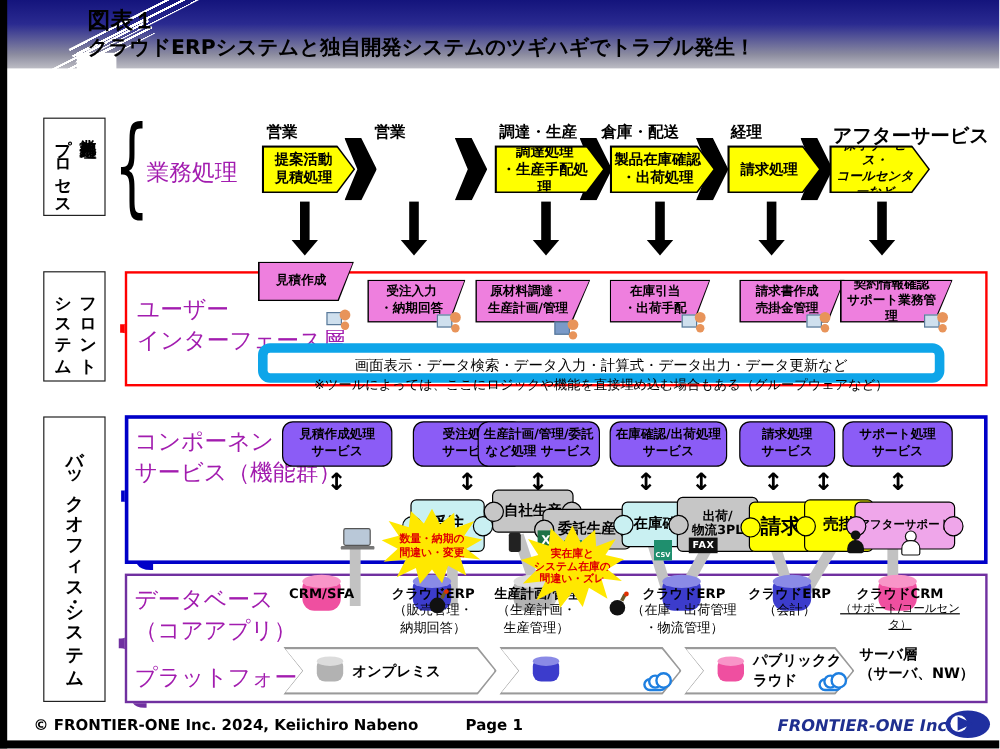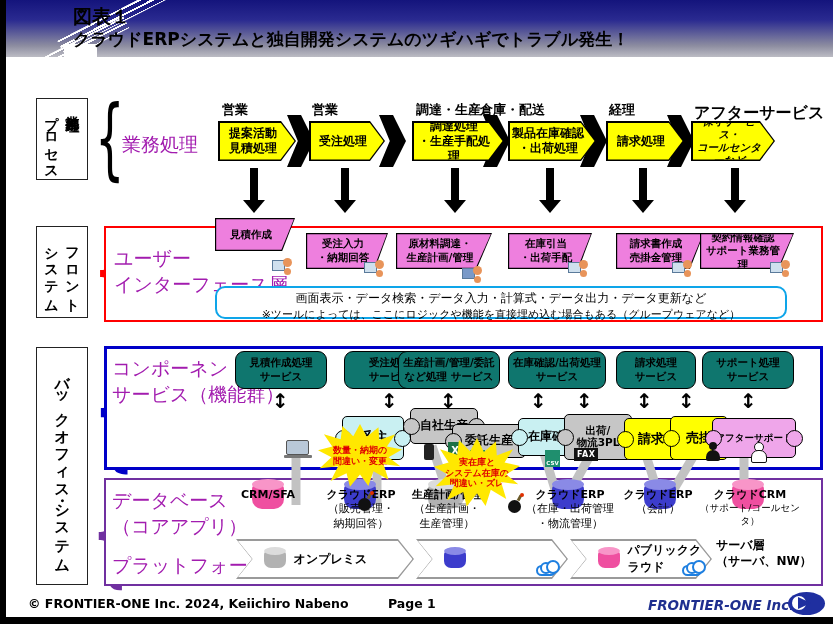--- a/index.html
+++ b/index.html
@@ -45,26 +45,26 @@
   .bluebox { border:3px solid #0000c8; background:#fff; }
   .purplebox { border:2.5px solid #7030a0; background:#fff; }
 
   
   .ptag { clip-path:polygon(0 0,100% 0,84% 100%,0 100%); background:#000; }
   .ptag-in { position:absolute; left:1.2px; top:1.2px; right:1.2px; bottom:1.2px;
     clip-path:polygon(0 0,100% 0,84% 100%,0 100%); background:#ee7fde;
     display:flex; align-items:center; justify-content:center; text-align:center;
     font-size:10.5px; font-weight:600; color:#000; line-height:1.3; padding-right:8px; }
 
-  .notebox { border:2px solid #0ea5e9; border-radius:10px; background:#fff; text-align:center; padding-top:2px; }
+  .notebox { border:8px solid #0ea5e9; border-radius:10px; background:#fff; text-align:center; padding-top:2px; }
   .note1 { font-size:12px; color:#000; }
   .note2 { font-size:11px; color:#000; }
 
   
-  .svc { border:1.6px solid #000; border-radius:9px; background:#0f766e;
+  .svc { border:1.6px solid #000; border-radius:9px; background:#8b5cf6;
     display:flex; align-items:center; justify-content:center; text-align:center;
     font-size:10.5px; font-weight:600; color:#000; line-height:1.3; }
   .updown { font-size:20px; font-weight:bold; color:#000; line-height:1; }
 
   
   .puzzle { border:1.6px solid #000; border-radius:5px; display:flex; align-items:center; justify-content:center;
     text-align:center; font-weight:bold; color:#000; line-height:1.1; }
   .puzzle::before, .puzzle::after { content:""; position:absolute; width:15px; height:15px; border-radius:50%;
     background:inherit; border:1.6px solid #000; top:50%; margin-top:-8px; }
   .puzzle::before { left:-8px; } .puzzle::after { right:-8px; }
@@ -143,36 +143,33 @@
   <div class="abs sidebox" style="left:36px; top:98px; width:52px; height:82px;">
     <div class="vtext" style="font-size:14px; letter-spacing:1px;">業務処理
 プロセス</div>
   </div>
   <div class="abs brace" style="left:90px; top:108px; font-size:62px;">{</div>
   <div class="abs rowlab" style="left:122px; top:132px;">業務処理</div>
 
   <div class="abs dept" style="left:222px; top:101px;">営業</div>
   <div class="abs dept" style="left:312px; top:101px;">営業</div>
   <div class="abs dept" style="left:416px; top:101px;">調達・生産</div>
-  <div class="abs dept" style="left:480px; top:101px;">倉庫・配送</div>
+  <div class="abs dept" style="left:501px; top:101px;">倉庫・配送</div>
   <div class="abs dept" style="left:609px; top:101px;">経理</div>
   <div class="abs dept" style="left:694px; top:103px; font-size:16px;">アフターサービス</div>
 
   <div class="abs chev" style="left:287px; top:115px;"></div>
   <div class="abs chev" style="left:379px; top:115px;"></div>
   <div class="abs chev" style="left:483px; top:115px;"></div>
   <div class="abs chev" style="left:580px; top:115px;"></div>
   <div class="abs chev" style="left:667px; top:115px;"></div>
 
   <div class="abs yarrow" style="left:218px; top:121px; width:78px;">
       <div class="yarrow-in pre">提案活動
 見積処理</div>
-    </div>
-  <div class="abs yarrow" style="left:309px; top:121px; width:76px;">
-      <div class="yarrow-in pre">受注処理</div>
     </div>
   <div class="abs yarrow" style="left:412px; top:121px; width:92px;">
       <div class="yarrow-in pre">調達処理
 ・生産手配処理</div>
     </div>
   <div class="abs yarrow" style="left:508px; top:121px; width:88px;">
       <div class="yarrow-in pre">製品在庫確認
 ・出荷処理</div>
     </div>
   <div class="abs yarrow" style="left:606px; top:121px; width:78px;">
@@ -300,21 +297,21 @@
   <div class="abs updown" style="left:636px; top:391px;">↕</div>
   <div class="abs updown" style="left:678px; top:391px;">↕</div>
   <div class="abs updown" style="left:740px; top:391px;">↕</div>
 
   <div class="abs puzzle pz-cyan" style="left:342px; top:416px; width:62px; height:44px; font-size:14px;">受注</div>
   <div class="abs puzzle pz-gray" style="left:410px; top:408px; width:68px; height:36px; font-size:12px;">自社生産</div>
   <div class="abs puzzle pz-gray" style="left:452px; top:424px; width:74px; height:34px; font-size:12px;">委託生産</div>
   <div class="abs puzzle pz-cyan" style="left:518px; top:418px; width:68px; height:38px; font-size:12px;">在庫確認</div>
   <div class="abs puzzle pz-gray pre" style="left:564px; top:414px; width:68px; height:46px; font-size:10.5px;">出荷/
 物流3PL</div>
-  <div class="abs puzzle pz-yel" style="left:624px; top:418px; width:54px; height:42px; font-size:13px;">請求</div>
+  <div class="abs puzzle pz-yel" style="left:624px; top:418px; width:54px; height:42px; font-size:17px;">請求</div>
   <div class="abs puzzle pz-yel" style="left:670px; top:416px; width:58px; height:44px; font-size:13px;">売掛</div>
   <div class="abs puzzle pz-pink" style="left:712px; top:418px; width:84px; height:40px; font-size:9.5px;">アフターサポート</div>
 
   <div class="abs laptop" style="left:286px; top:440px;"></div>
   <div class="abs phone" style="left:424px; top:444px;"></div>
   <div class="abs xls" style="left:448px; top:442px;">X</div>
   <div class="abs csvi" style="left:470px; top:450px;">CSV</div>
   <div class="abs csvi" style="left:545px; top:450px;">CSV</div>
   <div class="abs faxi" style="left:574px; top:448px;">FAX</div>
   <div class="abs person" style="left:705px; top:442px;"></div>
@@ -354,21 +351,21 @@
     <div class="dbname">クラウドERP</div>
     <div class="pre">（在庫・出荷管理
 ・物流管理）</div>
   </div>
   <div class="abs dbentry" style="left:614px; top:488px; width:88px; z-index:2;">
     <div class="dbname">クラウドERP</div>
     <div class="pre">（会計）</div>
   </div>
   <div class="abs dbentry" style="left:698px; top:488px; width:104px; z-index:2;">
     <div class="dbname">クラウドCRM</div>
-    <div class="pre" style="font-size:9.5px;">（サポート/コールセンタ）</div>
+    <div class="pre" style="font-size:9.5px;text-decoration:underline;">（サポート/コールセンタ）</div>
   </div>
 
   <div class="abs bomb" style="left:358px; top:498px; z-index:6;"></div>
   <div class="abs bomb" style="left:508px; top:500px; z-index:6;"></div>
 
   <div class="abs banner" style="left:236px; top:539px; width:178px; height:40px;">
     <div class="banner-in">
       <span class="minicyl cyl-gray"></span>
       <span>オンプレミス</span>
     </div>

